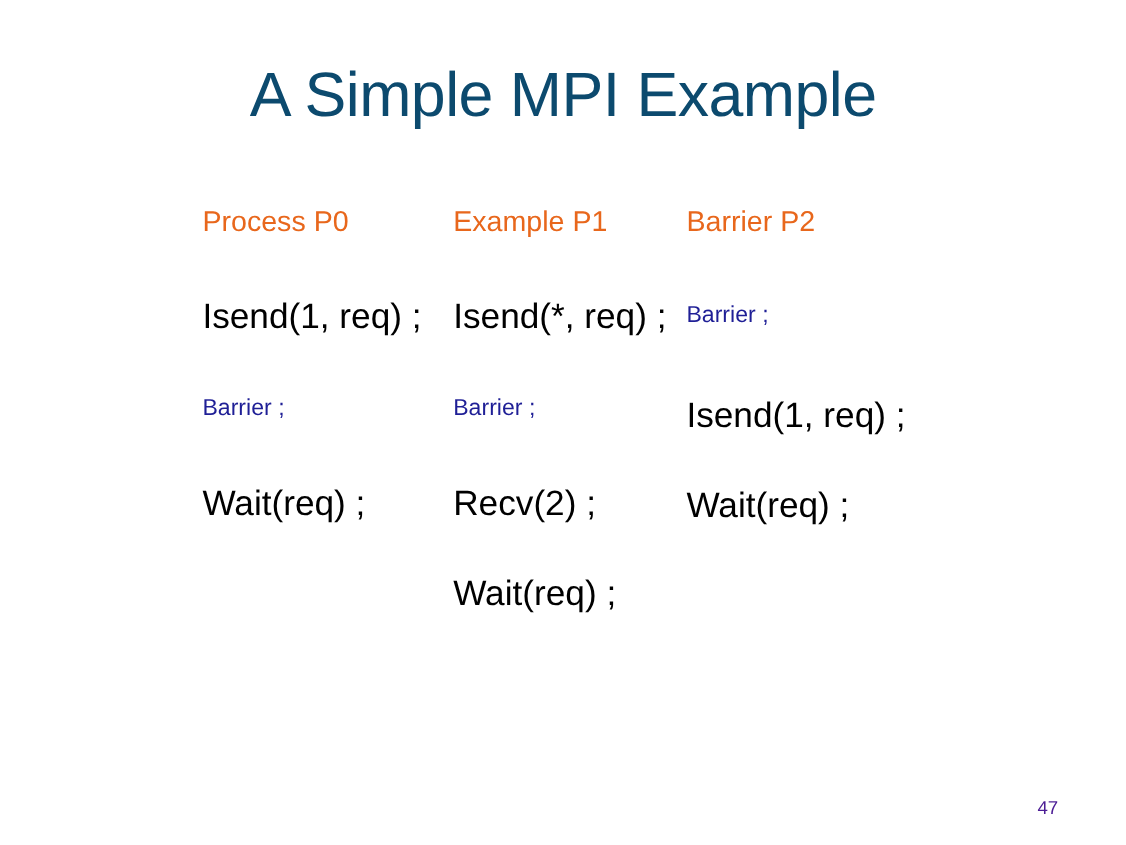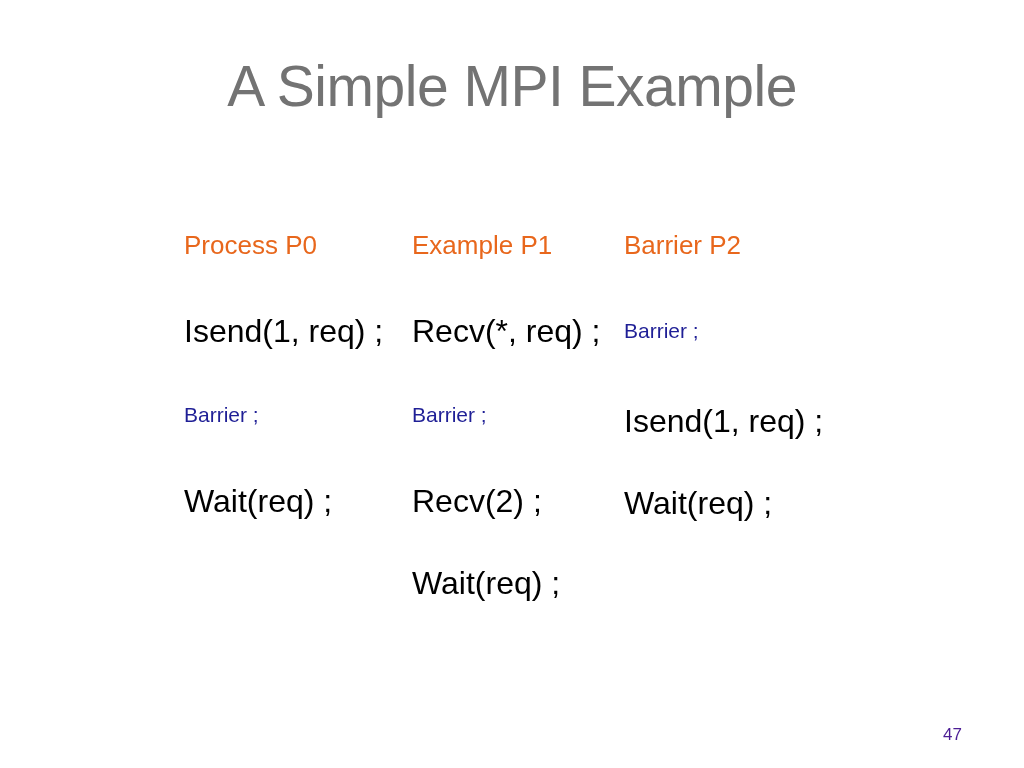--- a/index.html
+++ b/index.html
@@ -25,38 +25,37 @@
   
   .slide-title {
     position: absolute;
     left: 0;
     top: 57px;
     width: 1024px;
     text-align: center;
     font-size: 57px;
     line-height: 1.05;
     font-weight: 400;
-    color: #737373;
+    color: #0c4a6e;
     letter-spacing: -0.5px;
     white-space: nowrap;
   }
 
   
   .columns {
     position: absolute;
     left: 0;
     top: 0;
     width: 1024px;
     height: 768px;
   }
 
   .col {
     position: absolute;
     top: 186px;
-    margin-top: 44px;
   }
   .col-0 { left: 184px; width: 222px; }
   .col-1 { left: 412px; width: 206px; }
   .col-2 { left: 624px; width: 250px; }
 
   .col-header {
     font-size: 26px;
     line-height: 30px;
     color: #E8671C;
     font-weight: 400;
@@ -113,21 +112,21 @@
 
     <div class="col col-0">
       <div class="col-header">Process P0</div>
       <div class="stmt row-1">Isend(1, req) ;</div>
       <div class="stmt barrier row-2">Barrier ;</div>
       <div class="stmt row-3">Wait(req) ;</div>
     </div>
 
     <div class="col col-1">
       <div class="col-header">Example P1</div>
-      <div class="stmt row-1">Recv(*, req) ;</div>
+      <div class="stmt row-1">Isend(*, req) ;</div>
       <div class="stmt barrier row-2">Barrier ;</div>
       <div class="stmt row-3">Recv(2) ;</div>
       <div class="stmt row-4">Wait(req) ;</div>
     </div>
 
     <div class="col col-2">
       <div class="col-header">Barrier P2</div>
       <div class="stmt barrier row-1">Barrier ;</div>
       <div class="stmt row-2">Isend(1, req) ;</div>
       <div class="stmt row-3">Wait(req) ;</div>

